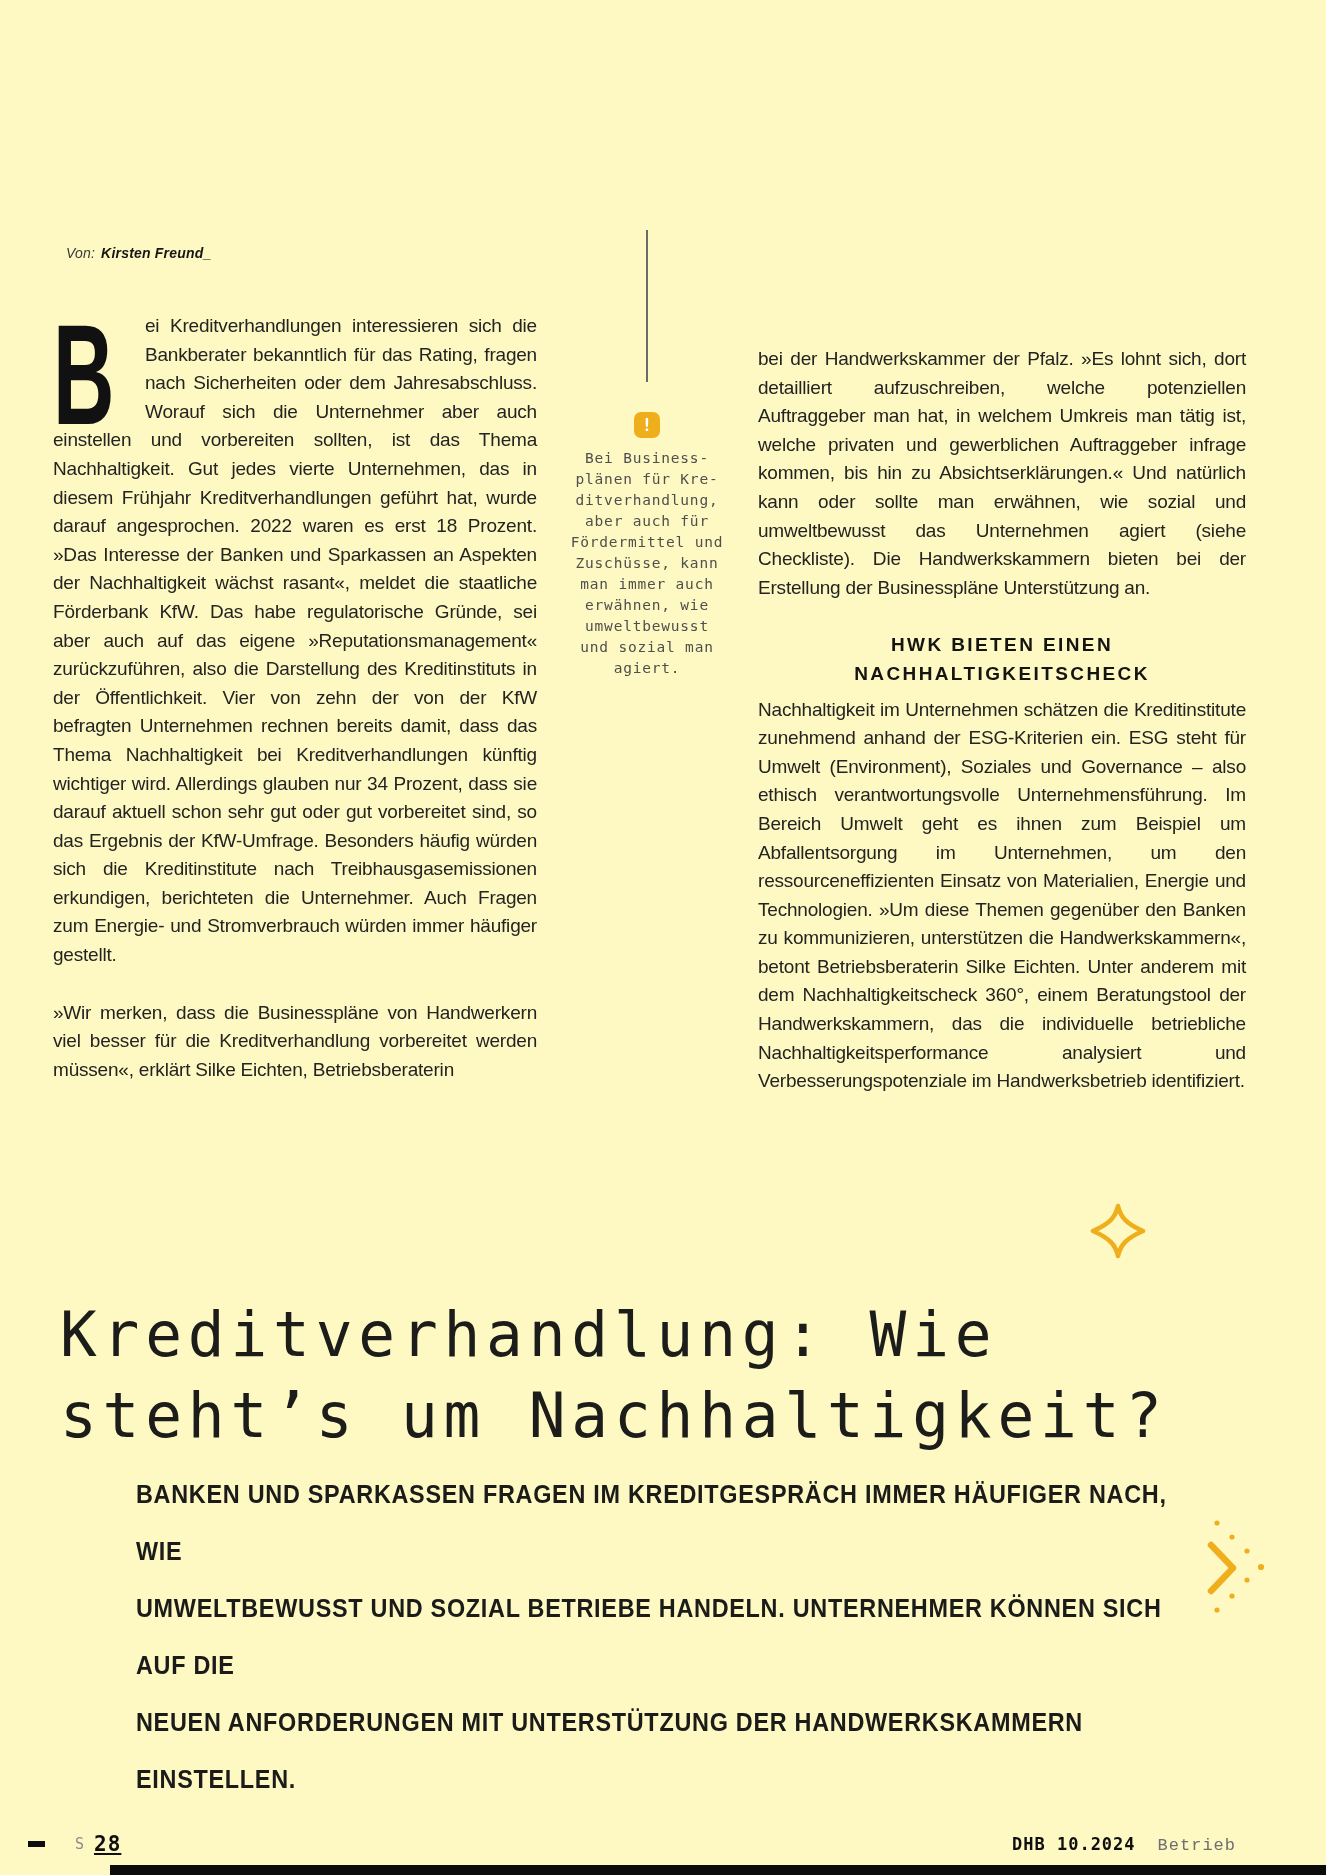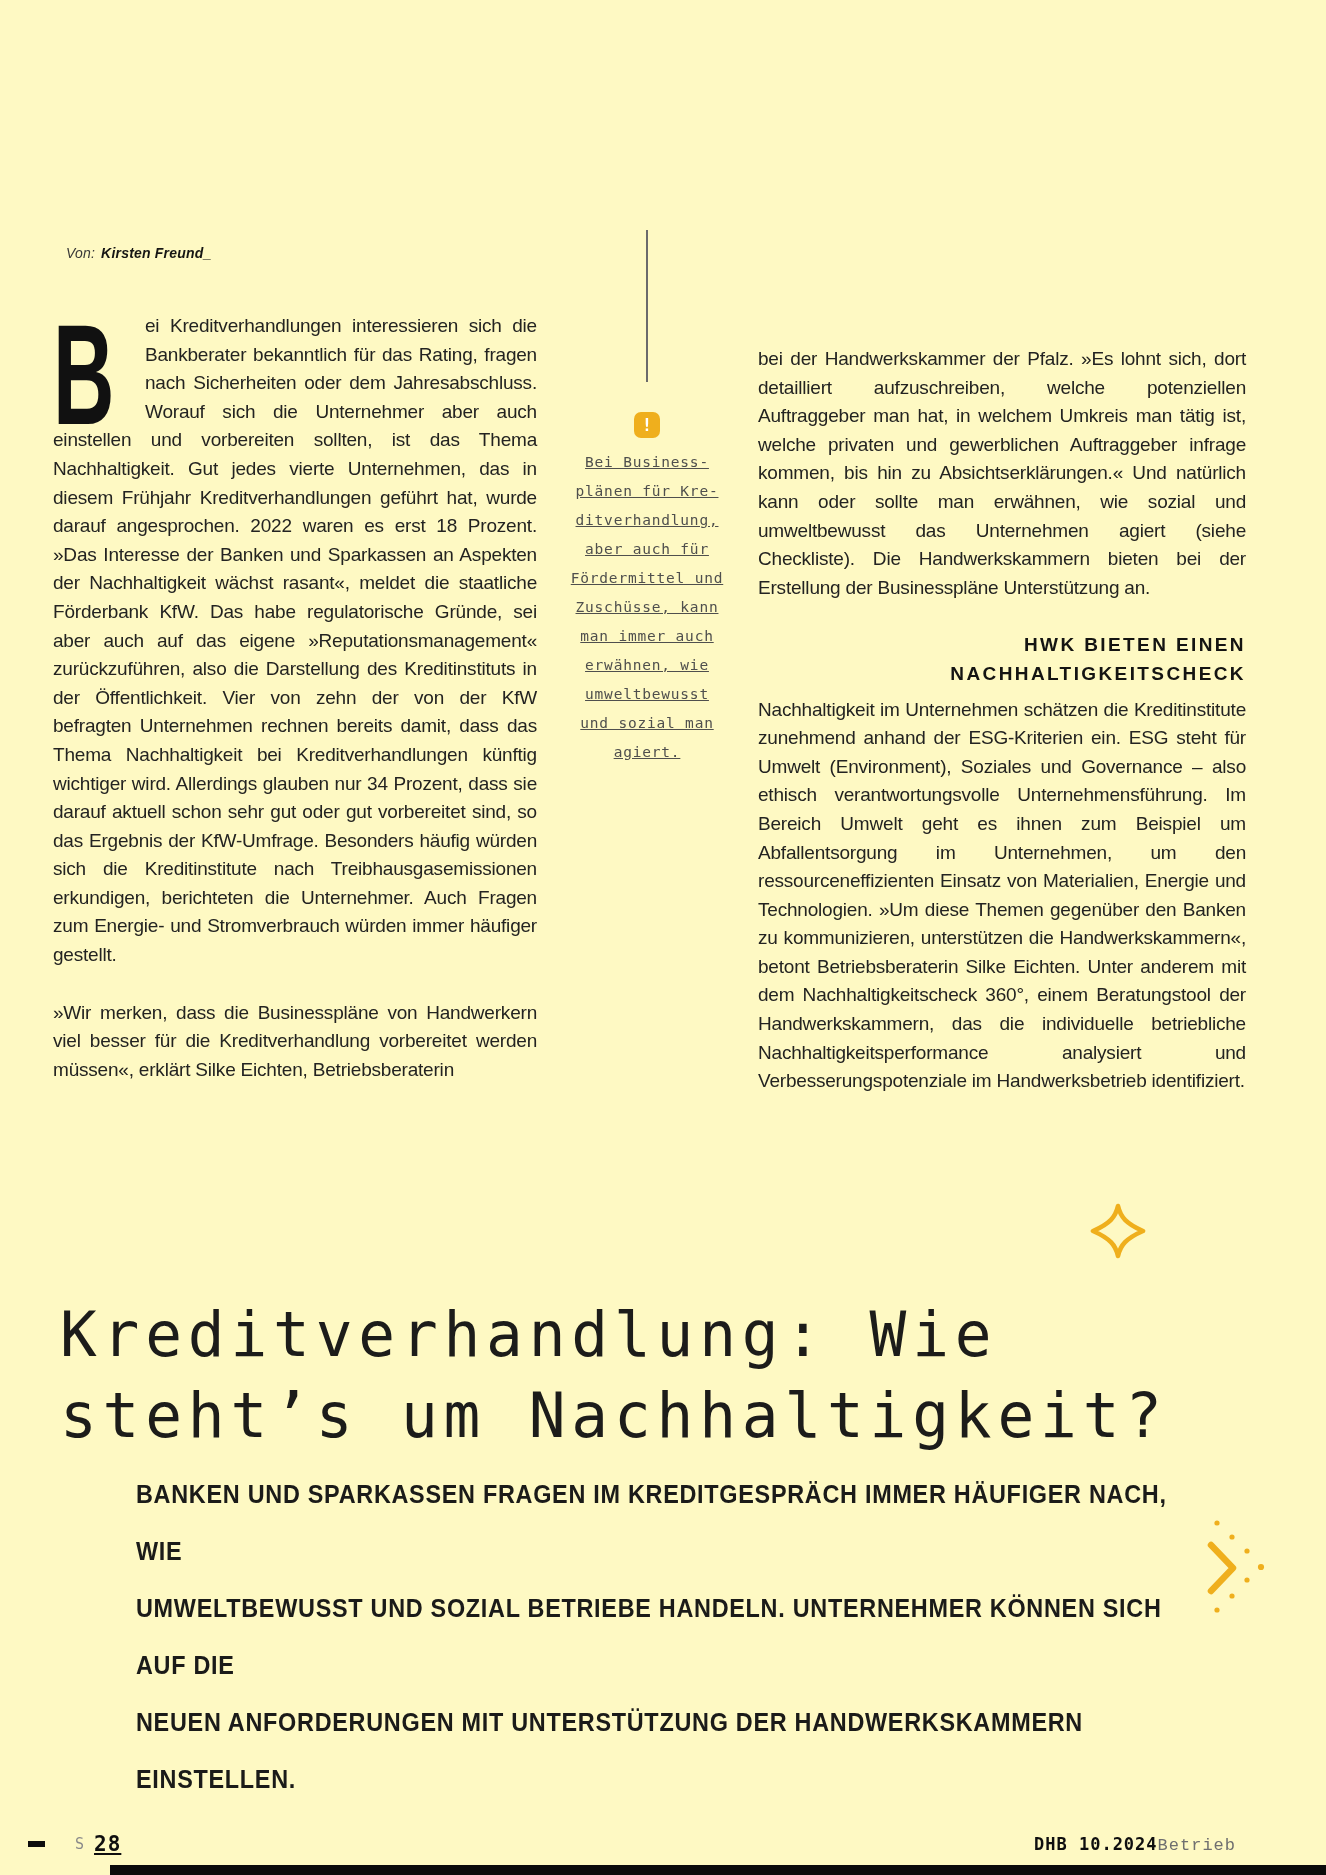--- a/index.html
+++ b/index.html
@@ -38,39 +38,39 @@
   .bodycol p{margin-bottom:29px;}
   .dropcap{
     float:left;width:88px;height:84px;margin:6px 4px 0 0;overflow:visible;
   }
   .dropcap span{
     display:block;font-weight:bold;font-size:142px;line-height:.80;
     transform:scaleX(.60);transform-origin:left top;color:#111;
   }
   .section-heading{
     font-weight:bold;font-size:19px;letter-spacing:2.4px;
-    margin:0 0 7px 0;text-align:right;color:#141412;
+    margin:0 0 7px 0;text-align:center;color:#141412;
   }
   
   .callout{
     position:absolute;left:557px;top:230px;width:180px;
     text-align:center;
   }
   .callout-rule{width:2.5px;height:152px;background:#6b6b6b;margin:0 auto;}
   .callout-icon{
     width:26px;height:26px;border-radius:7px;background:var(--accent);
     margin:30px auto 10px auto;
     display:flex;align-items:center;justify-content:center;
     color:#ffffff;font-weight:bold;font-size:18px;line-height:1;
     font-family:"DejaVu Sans Mono",monospace;
   }
   .callout-text{
     font-family:"DejaVu Sans Mono",monospace;
-    font-size:14.5px;line-height:29px;letter-spacing:.8px;
-    color:#4f4f4d;white-space:pre-line;text-decoration:underline;
+    font-size:14.5px;line-height:21px;letter-spacing:.8px;
+    color:#4f4f4d;white-space:pre-line;
   }
   
   .sparkle{position:absolute;left:1090px;top:1203px;width:56px;height:56px;}
   .sparkle path{fill:none;stroke:var(--accent);stroke-width:4.6;stroke-linejoin:round;}
   .chevron-dots{position:absolute;left:1203px;top:1508px;width:75px;height:110px;}
   .chevron-dots polyline{fill:none;stroke:var(--accent);stroke-width:6.5;stroke-linecap:round;stroke-linejoin:round;}
   .chevron-dots circle{fill:var(--accent);}
   
   .headline{
     position:absolute;left:60px;top:1294px;width:1240px;
@@ -90,21 +90,21 @@
   }
   
   .footer-left{position:absolute;left:28px;top:1832px;height:24px;display:flex;align-items:center;}
   .footer-tick{width:17px;height:6px;background:#0d0d0d;margin-right:30px;}
   .page-label{
     font-family:"DejaVu Sans Mono",monospace;font-size:15px;color:#8a8a8a;margin-right:10px;
   }
   .page-number{
     font-family:"DejaVu Sans Mono",monospace;font-size:21px;font-weight:bold;color:#0f0f0f;letter-spacing:1px;text-decoration:underline;
   }
-  .footer-right{position:absolute;right:90px;top:1834px;display:flex;align-items:baseline;}
+  .footer-right{position:absolute;right:90px;top:1834px;display:flex;align-items:baseline;gap:22px;}
   .issue-label{
     font-family:"DejaVu Sans Mono",monospace;font-size:17px;font-weight:bold;color:#0f0f0f;letter-spacing:1px;
   }
   .section-label{
     font-family:Liberation Mono, monospace;font-size:17px;color:#6f6f6f;letter-spacing:1px;
   }
   .bottom-bar{position:absolute;left:110px;right:0;bottom:0;height:10px;background:#0b0b0b;}
 </style>
 </head>
 <body>

